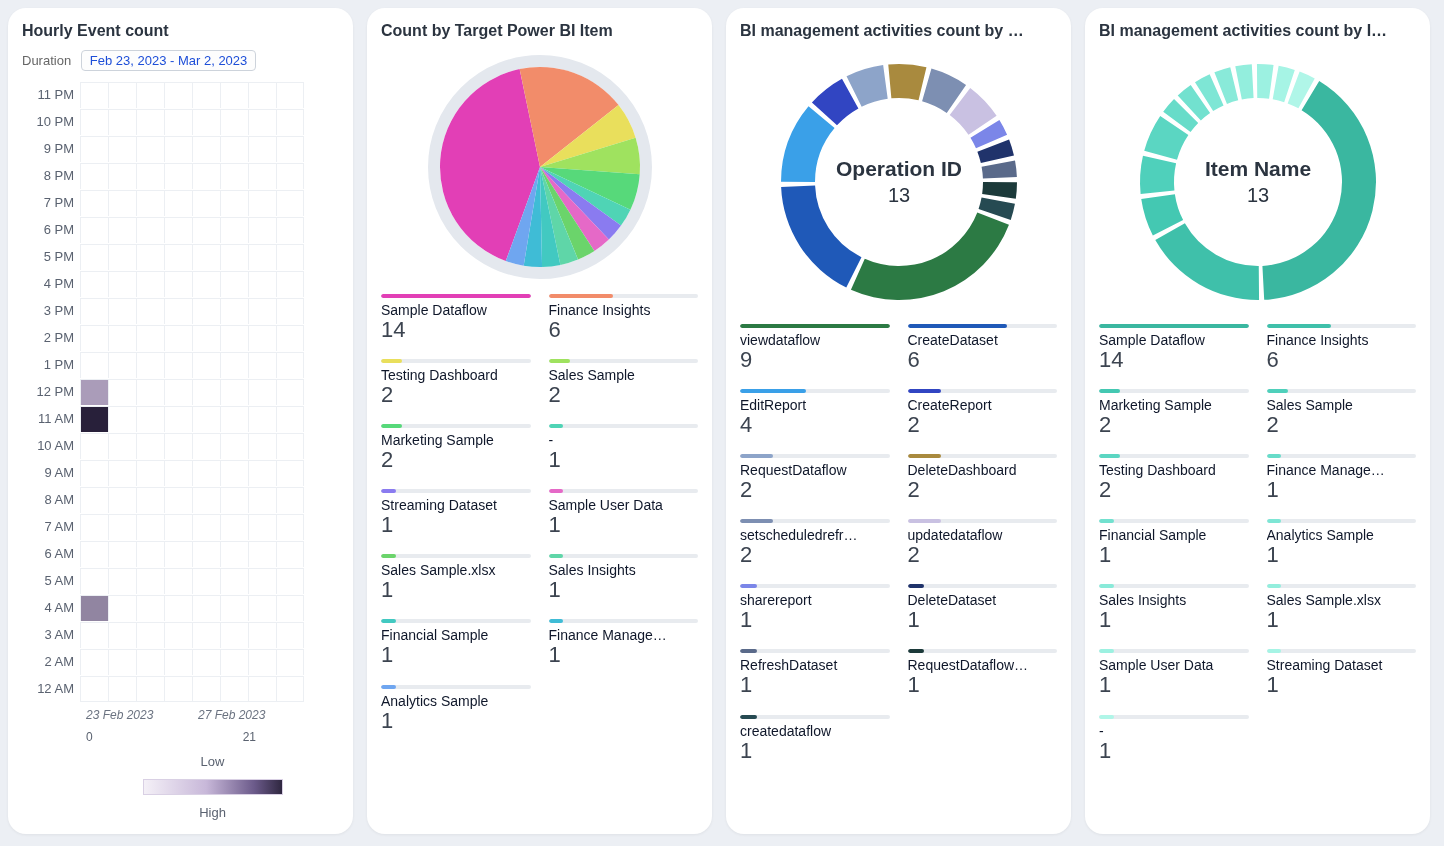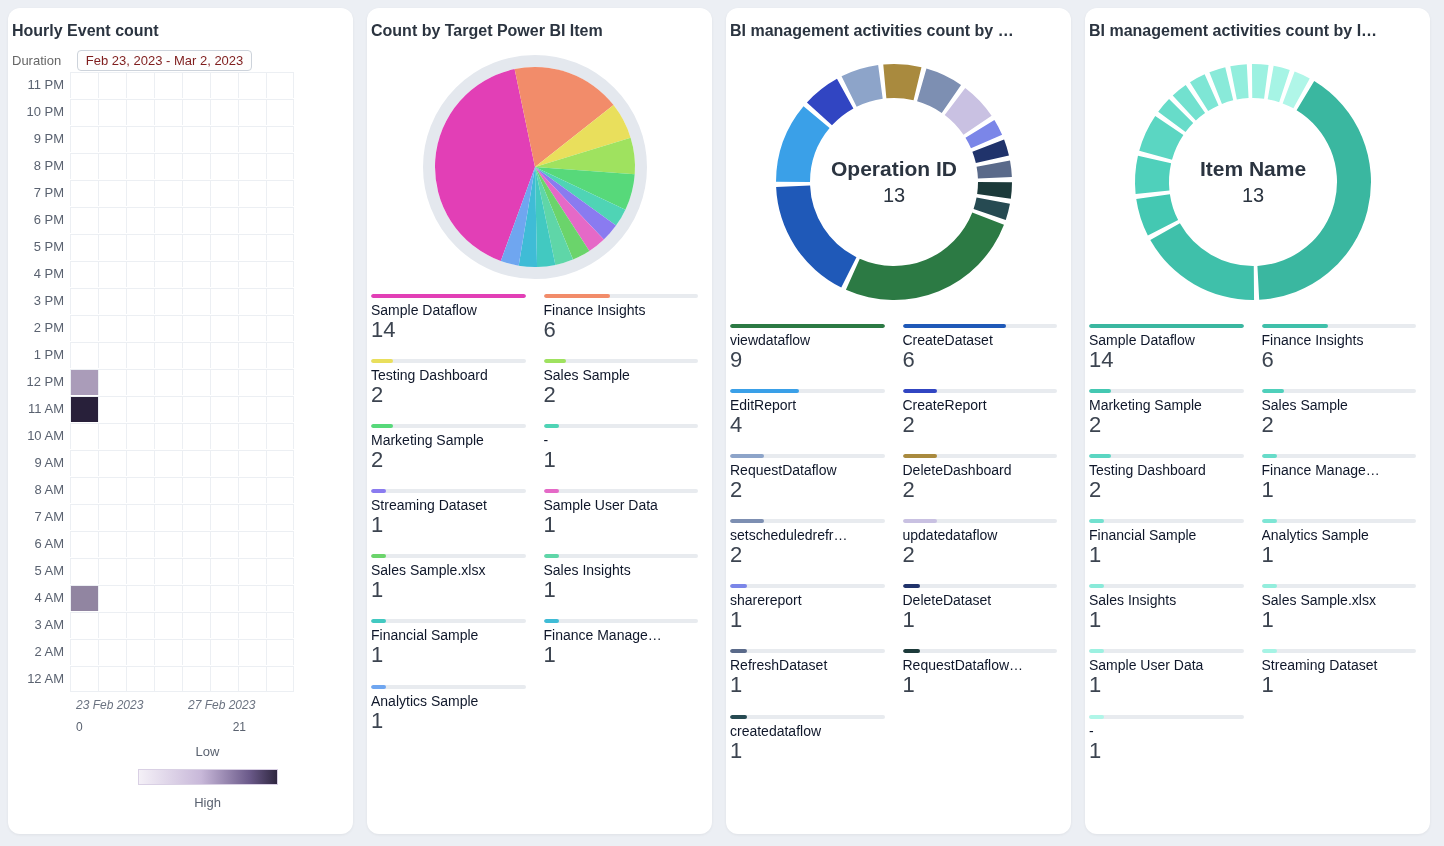--- a/index.html
+++ b/index.html
@@ -9,48 +9,49 @@
     padding: 8px;
     width: 1444px;
     color: #2b3440;
   }
   .dash {
     display: flex;
     gap: 14px;
   }
   .card {
     background: #fff;
-    border-radius: 12px;
+    border-radius: 18px;
     box-shadow: 0 1px 3px rgba(0,0,0,0.06);
     flex: 0 0 345px;
-    padding: 14px 14px 12px 4px;
+    padding: 14px 14px 12px 14px;
     overflow: hidden;
     height: 826px;
   }
   .card-title {
     font-size: 16px;
     font-weight: 600;
     color: #2b3440;
     white-space: nowrap;
     overflow: hidden;
     text-overflow: ellipsis;
   }
   
   .duration-row { margin-top: 10px; font-size: 13px; color: #666; }
   .duration-box {
     display: inline-block;
     border: 1px solid #cdd3db;
     border-radius: 4px;
     padding: 2px 8px;
     font-size: 13px;
-    color: #7f1d1d;
-    margin-left: 12px;
+    color: #1d4ed8;
+    margin-left: 6px;
     background: #fdfdfd;
   }
   .heatmap {
+    margin-top: 10px;
   }
   .hm-row {
     display: flex;
     align-items: center;
     height: 27px;
   }
   .hm-label {
     width: 58px;
     text-align: right;
     font-size: 13px;

